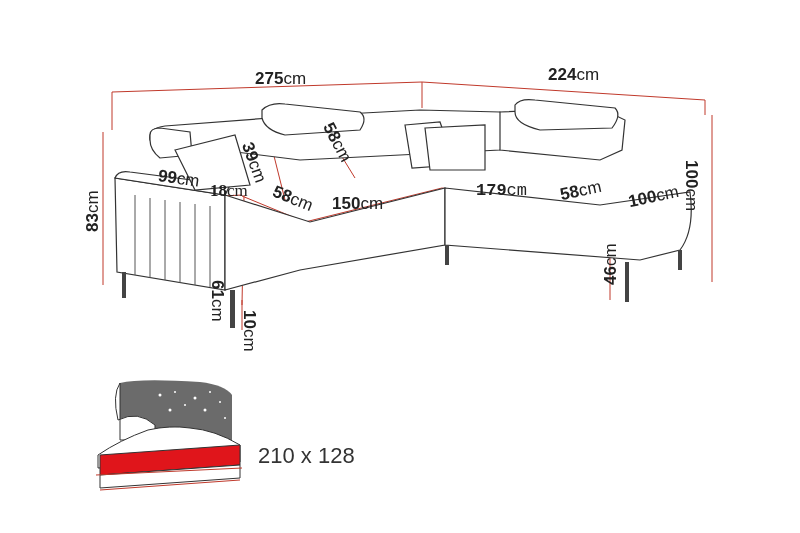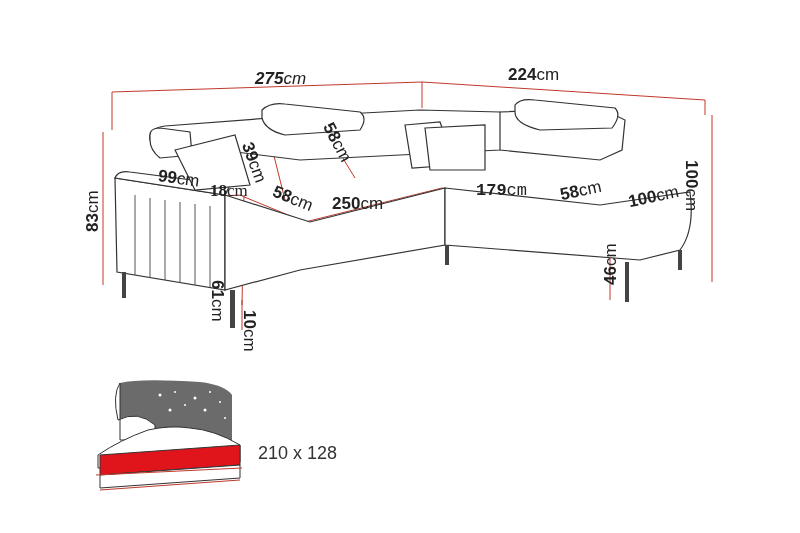--- a/index.html
+++ b/index.html
@@ -1,21 +1,21 @@
 <!DOCTYPE html>
 <html><head>
 <meta charset="utf-8">
 <style>
   html, body { margin: 0; padding: 0; background: #ffffff; }
   body { width: 800px; height: 533px; position: relative; overflow: hidden; font-family: "Liberation Sans", sans-serif; }
   .diagram { position: absolute; left: 0; top: 0; width: 800px; height: 533px; }
   .lbl { position: absolute; color: #222; font-size: 17px; white-space: nowrap; line-height: 1; }
   .lbl b { font-weight: 700; }
   .vert { transform-origin: left top; }
-  .bed-size { position: absolute; left: 258px; top: 443px; font-size: 18px; color: #333; }
+  .bed-size { position: absolute; left: 258px; top: 443px; font-size: 22px; color: #333; }
 </style>
 </head>
 <body>
 
 <svg class="diagram" viewBox="0 0 800 533" xmlns="http://www.w3.org/2000/svg">
 
   <g stroke="#c0392b" stroke-width="1" fill="none">
     <line x1="112" y1="92" x2="422" y2="82"></line>
     <line x1="422" y1="82" x2="705" y2="100"></line>
     <line x1="112" y1="92" x2="112" y2="130"></line>
@@ -88,30 +88,30 @@
       <circle cx="210" cy="392" r="1"></circle>
         <circle cx="185" cy="405" r="1"></circle>
         <circle cx="205" cy="410" r="1.5"></circle>
       <circle cx="220" cy="402" r="1"></circle>
         <circle cx="170" cy="410" r="1.5"></circle>
         <circle cx="225" cy="418" r="1"></circle>
     </g>
   </g>
 </svg>
 
-<div class="lbl" style="left:255px;top:70px;font-style:italic;"><b>275</b><span>cm</span></div>
-<div class="lbl" style="left:508px;top:66px;"><b>224</b><span>cm</span></div>
+<div class="lbl" style="left:255px;top:70px;"><b>275</b><span>cm</span></div>
+<div class="lbl" style="left:548px;top:66px;"><b>224</b><span>cm</span></div>
 <div class="lbl vert" style="left:84px;top:232px;transform:rotate(-90deg);"><b>83</b><span>cm</span></div>
 <div class="lbl vert" style="left:700px;top:160px;transform:rotate(90deg);transform-origin:left top;"><b>100</b><span>cm</span></div>
 <div class="lbl" style="left:158px;top:170px;transform:rotate(8deg);"><b>99</b><span>cm</span></div>
 <div class="lbl" style="left:210px;top:182px;font-family:Liberation Serif, serif;"><b>18</b><span>cm</span></div>
 <div class="lbl" style="left:255px;top:140px;transform:rotate(70deg);transform-origin:left top;"><b>39</b><span>cm</span></div>
 <div class="lbl" style="left:335px;top:120px;transform:rotate(62deg);transform-origin:left top;"><b>58</b><span>cm</span></div>
 <div class="lbl" style="left:272px;top:190px;transform:rotate(22deg);"><b>58</b><span>cm</span></div>
-<div class="lbl" style="left:332px;top:195px;"><b>250</b><span>cm</span></div>
+<div class="lbl" style="left:332px;top:195px;"><b>150</b><span>cm</span></div>
 <div class="lbl" style="left:476px;top:182px;font-family:Liberation Mono, monospace;"><b>179</b><span>cm</span></div>
 <div class="lbl" style="left:560px;top:182px;transform:rotate(-12deg);"><b>58</b><span>cm</span></div>
 <div class="lbl" style="left:628px;top:188px;transform:rotate(-12deg);"><b>100</b><span>cm</span></div>
 <div class="lbl vert" style="left:226px;top:280px;transform:rotate(90deg);transform-origin:left top;"><b>61</b><span>cm</span></div>
 <div class="lbl vert" style="left:258px;top:310px;transform:rotate(90deg);transform-origin:left top;"><b>10</b><span>cm</span></div>
 <div class="lbl vert" style="left:602px;top:285px;transform:rotate(-90deg);"><b>46</b><span>cm</span></div>
 
 <div class="bed-size">210 x 128</div>
 
 </body></html>

